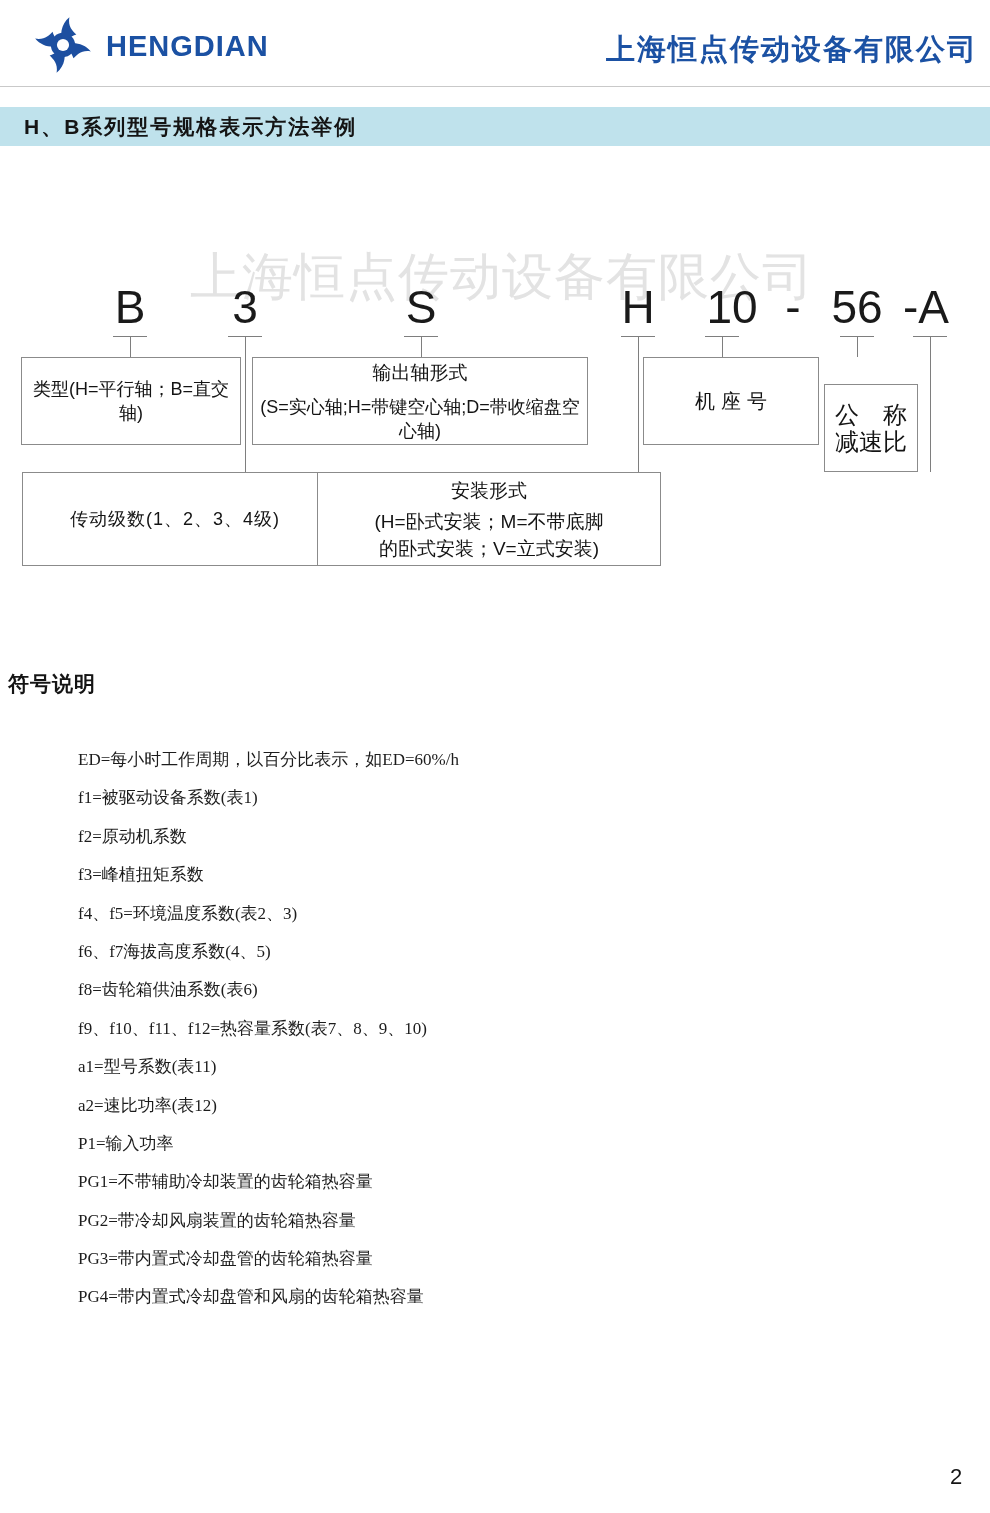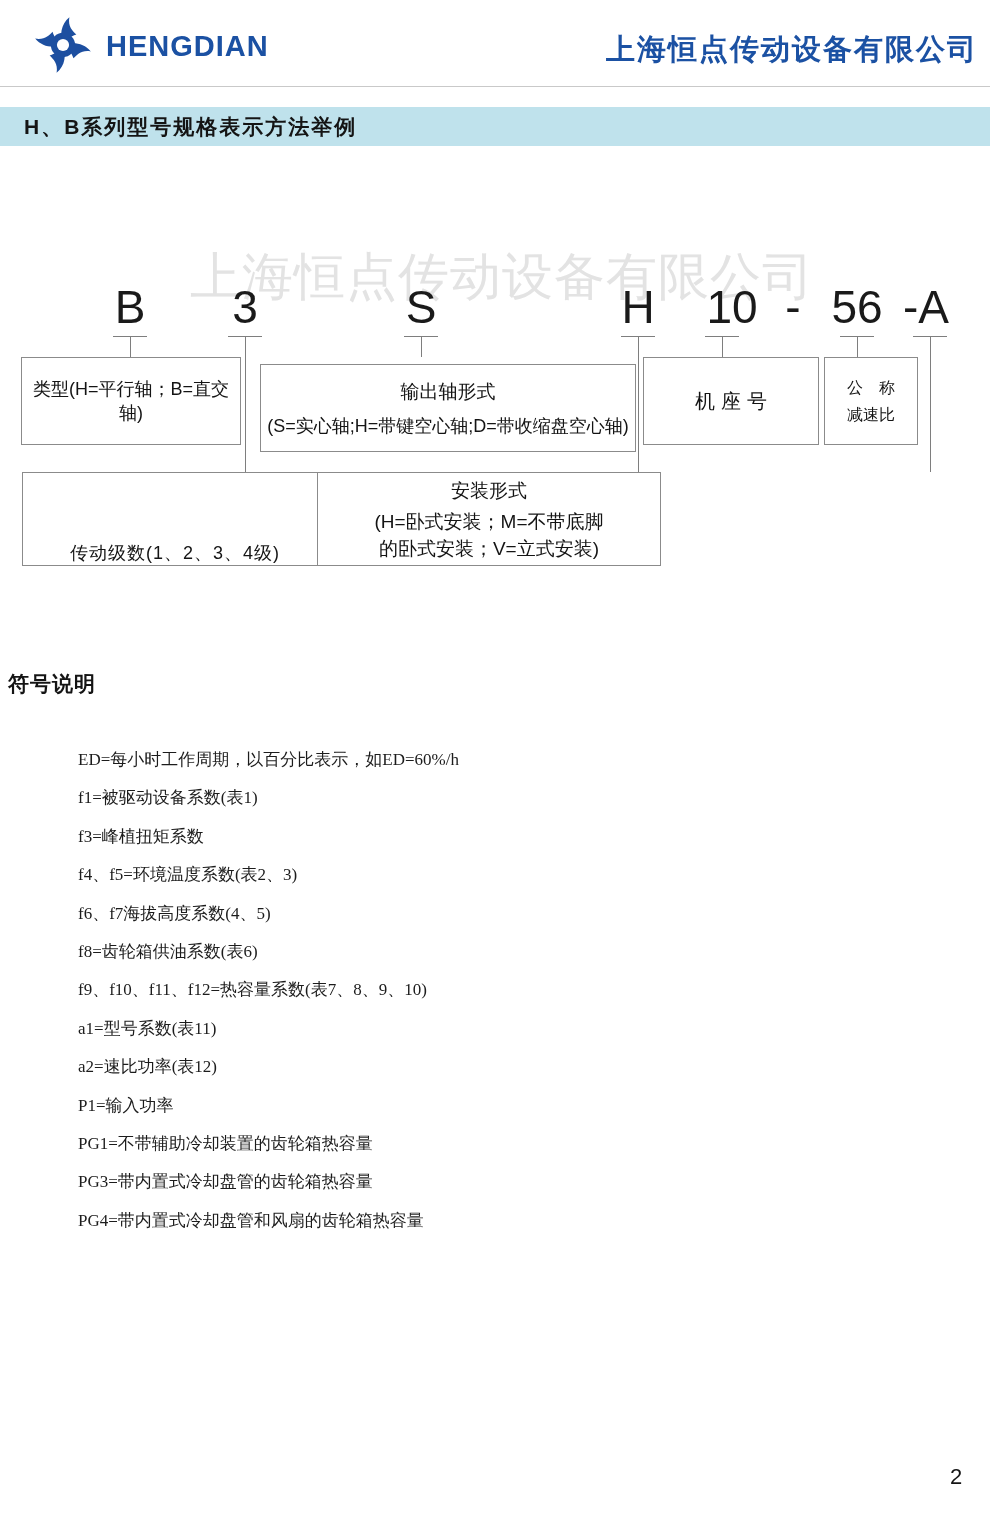--- a/index.html
+++ b/index.html
@@ -39,26 +39,26 @@
   .vshort{top:337px;height:20px;}
   .vlong{top:337px;height:135px;}
   .dbox{
     position:absolute;box-sizing:border-box;border:1px solid #8b8b8b;background:#fff;
     display:flex;flex-direction:column;align-items:center;justify-content:center;
     text-align:center;color:#141414;
   }
   .row1{top:357px;height:88px;}
   .row2{top:472px;height:94px;}
   .box-type{left:21px;width:220px;font-size:18px;align-items:center;}
-  .box-output{left:260px;width:376px;margin-top:7px;}
+  .box-output{left:252px;width:336px;}
   .box-output .b-title{font-size:19px;margin-bottom:9px;}
   .box-output .b-desc{font-size:18px;}
   .box-frame{left:643px;width:176px;font-size:20px;letter-spacing:6px;text-indent:6px;align-items:center;}
-  .box-ratio{left:824px;width:94px;font-size:16px;line-height:27px;}
-  .box-stages{left:22px;width:306px;font-size:18px;letter-spacing:1px;justify-content:flex-end;}
+  .box-ratio{left:824px;width:94px;font-size:24px;line-height:27px;margin-top:27px;}
+  .box-stages{left:22px;width:306px;font-size:18px;letter-spacing:1px;}
   .box-mount{left:317px;width:344px;font-size:19px;line-height:27px;}
   .box-mount .b-title{margin-bottom:4px;}
   .box-arrange{left:671px;width:282px;}
   .box-arrange .b-title{font-size:19px;margin-bottom:10px;}
   .box-arrange .b-desc{font-size:17px;}
   
   .symbols-heading{
     position:absolute;left:8px;top:670px;font-size:21px;font-weight:bold;
     letter-spacing:1px;color:#141414;
   }
@@ -141,28 +141,30 @@
   <div class="dbox row2 box-mount">
     <div class="b-title">安装形式</div>
     <div>(H=卧式安装；M=不带底脚</div>
     <div>的卧式安装；V=立式安装)</div>
   </div>
 
   <div class="symbols-heading">符号说明</div>
   <div class="symbols-list">
     <div class="symbol-item">ED=每小时工作周期，以百分比表示，如ED=60%/h</div>
     <div class="symbol-item">f1=被驱动设备系数(表1)</div>
+    <div class="symbol-item">f2=原动机系数</div>
     <div class="symbol-item">f3=峰植扭矩系数</div>
     <div class="symbol-item">f4、f5=环境温度系数(表2、3)</div>
     <div class="symbol-item">f6、f7海拔高度系数(4、5)</div>
     <div class="symbol-item">f8=齿轮箱供油系数(表6)</div>
     <div class="symbol-item">f9、f10、f11、f12=热容量系数(表7、8、9、10)</div>
     <div class="symbol-item">a1=型号系数(表11)</div>
     <div class="symbol-item">a2=速比功率(表12)</div>
     <div class="symbol-item">P1=输入功率</div>
     <div class="symbol-item">PG1=不带辅助冷却装置的齿轮箱热容量</div>
+    <div class="symbol-item">PG2=带冷却风扇装置的齿轮箱热容量</div>
     <div class="symbol-item">PG3=带内置式冷却盘管的齿轮箱热容量</div>
     <div class="symbol-item">PG4=带内置式冷却盘管和风扇的齿轮箱热容量</div>
   </div>
 
   <div class="page-number">2</div>
 
 </div>
 
 </body></html>

